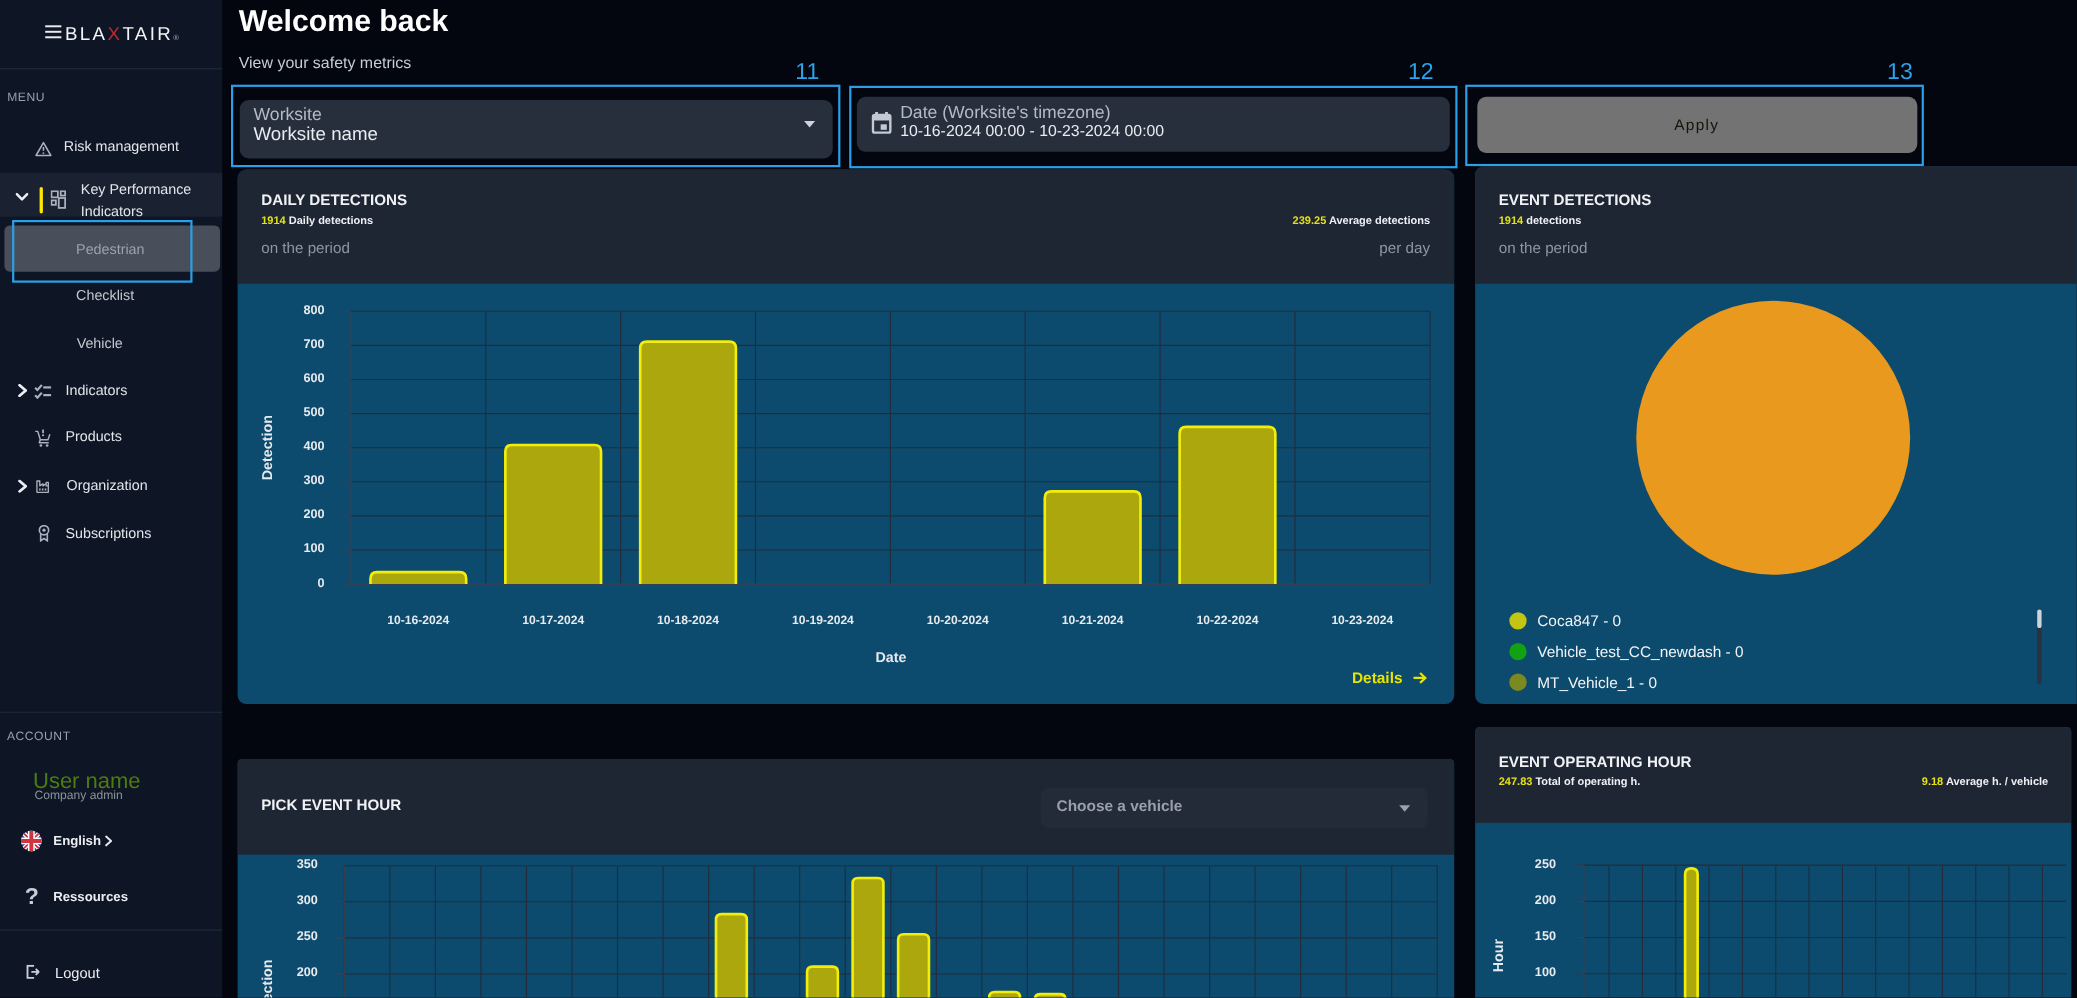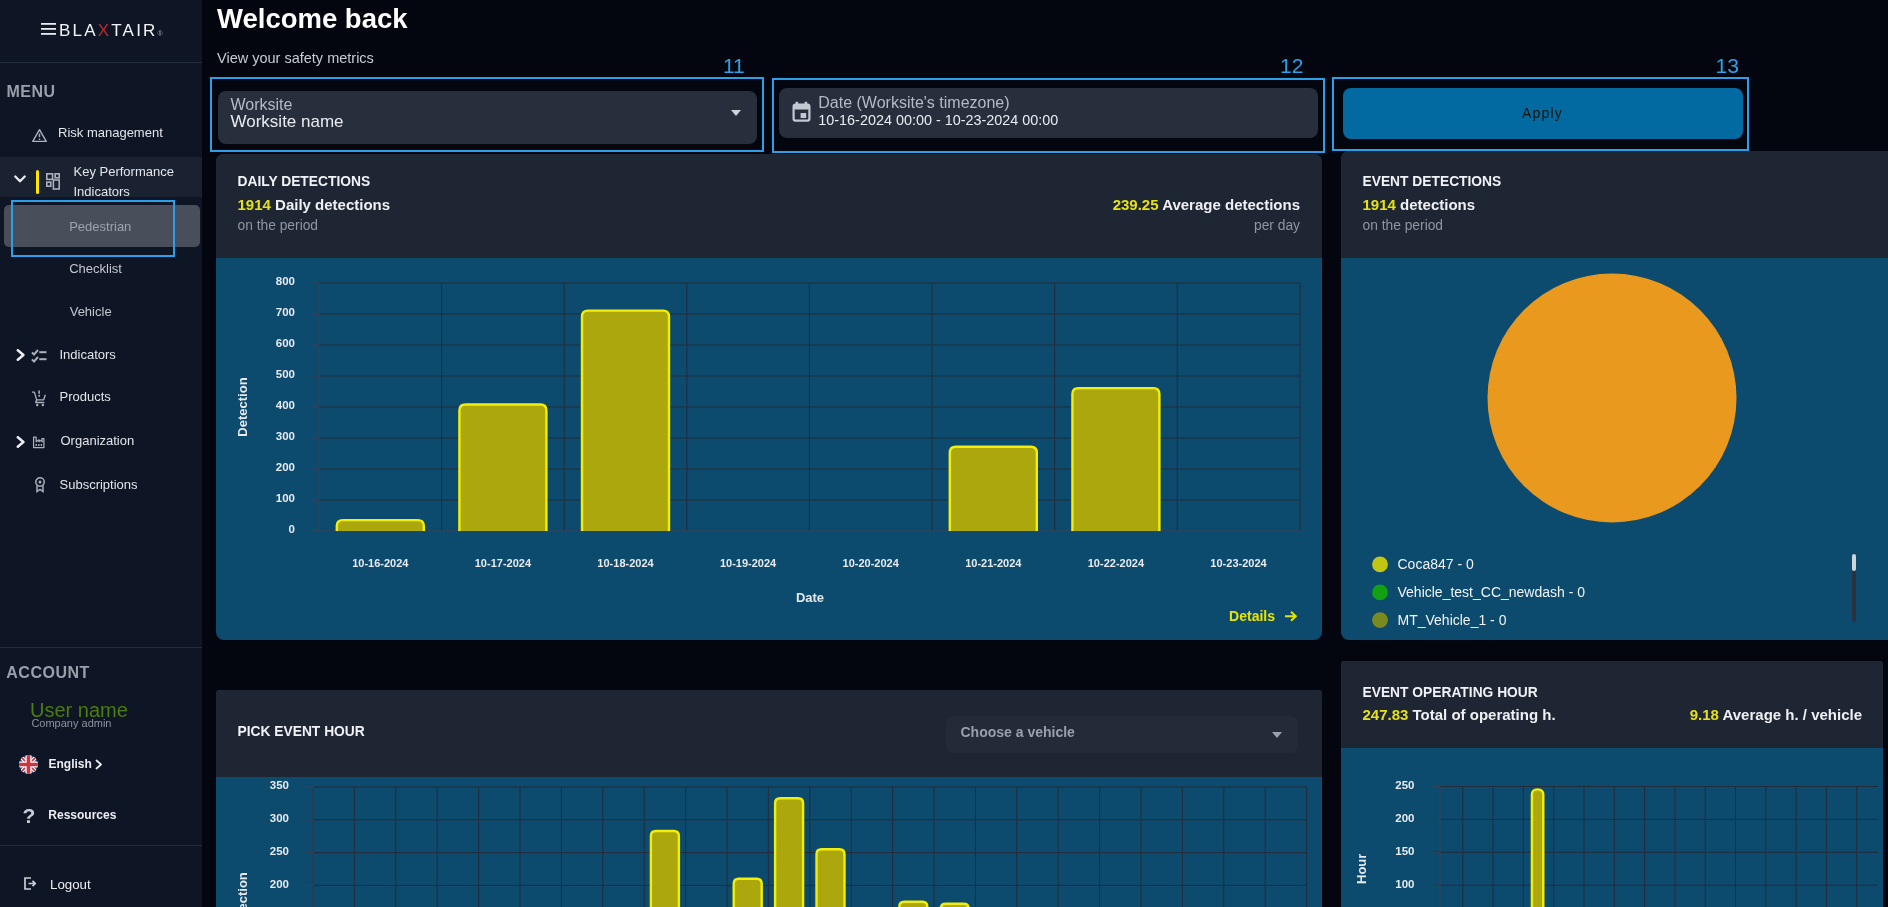--- a/index.html
+++ b/index.html
@@ -1,32 +1,32 @@
 <!DOCTYPE html>
 <html><head>
 <meta charset="utf-8">
 <style>
 * { margin:0; padding:0; box-sizing:border-box; }
 html,body { width:1888px; height:907px; background:#03060f; font-family:"Liberation Sans",sans-serif; overflow:hidden; position:relative; }
 .abs { position:absolute; }
 #sidebar { position:absolute; left:0; top:0; width:202px; height:907px; background:#0e1524; }
 .divider { position:absolute; left:0; width:202px; height:1px; background:#222b3a; }
-.menu-label { position:absolute; font-size:16px; font-weight:bold; color:#99a0ac; letter-spacing:0.5px; }
+.menu-label { position:absolute; font-size:11px; font-weight:normal; color:#99a0ac; letter-spacing:0.5px; }
 .mi-text { position:absolute; font-size:13px; color:#e2e5ea; }
 .sub-text { position:absolute; font-size:13px; color:#c3c8cf; }
 .icon { position:absolute; }
 .num { position:absolute; color:#2ba2ea; font-size:21px; font-weight:normal; }
 .bluebox { position:absolute; border:2px solid #2b9fe8; }
 .input { position:absolute; background:#272e3c; border-radius:8px; }
 .ilabel { position:absolute; font-size:16px; color:#b4bbc6;text-align:right; }
 .ivalue { position:absolute; font-size:17px; color:#e9ecf0; }
 .card { position:absolute; background:#0c4a6e; border-radius:8px; overflow:hidden; }
 .chead { position:absolute; left:0; top:0; width:100%; background:#1e2634; }
 .ctitle { position:absolute; left:21.5px; font-size:13.8px; font-weight:bold; color:#f0f2f5; letter-spacing:0; }
-.cline2 { position:absolute; left:21.5px; font-size:15px; font-weight:bold; color:#eef0f3;text-align:center; }
+.cline2 { position:absolute; left:21.5px; font-size:10px; font-weight:bold; color:#eef0f3;text-align:center; }
 .cline3 { position:absolute; left:21.5px; font-size:13.8px; color:#8f96a1; }
 .yel { color:#e5e115; }
 svg text { font-family:"Liberation Sans",sans-serif; }
 </style>
 </head>
 <body>
 
 <div id="sidebar">
 
   <svg class="icon" style="left:41px;top:22px" width="15" height="14" viewBox="0 0 15 14">
@@ -158,21 +158,21 @@
   <rect x="1.6" y="3.6" width="15.8" height="5" rx="1.8" fill="#c3c9d2"></rect>
   <rect x="3.6" y="0.8" width="2.6" height="4.5" fill="#c3c9d2"></rect>
   <rect x="12.6" y="0.8" width="2.6" height="4.5" fill="#c3c9d2"></rect>
   <rect x="8.6" y="12" width="5.6" height="5" fill="#c3c9d2"></rect>
 </svg>
 <div class="ilabel" style="left:818.3px;top:93.5px;">Date (Worksite's timezone)</div>
 <div class="ivalue" style="left:818.3px;top:112px;font-size:14.4px;">10-16-2024 00:00 - 10-23-2024 00:00</div>
 
 <div class="num" style="left:1715.5px;top:53.5px;">13</div>
 <div class="bluebox" style="left:1331.6px;top:77px;width:417px;height:74px;"></div>
-<div class="abs" style="left:1342.5px;top:87.5px;width:400px;height:51px;background:#0369a1;border-radius:8px;text-align:center;line-height:51px;font-size:14px;color:#15150a;letter-spacing:1.2px;">Apply</div>
+<div class="abs" style="left:1342.5px;top:87.5px;width:400px;height:51px;background:#737373;border-radius:8px;text-align:center;line-height:51px;font-size:14px;color:#15150a;letter-spacing:1.2px;">Apply</div>
 
 <div class="card" style="left:216px;top:154px;width:1106px;height:486px;">
   <div class="chead" style="height:104px;"></div>
   <div class="ctitle" style="top:19.5px;">DAILY DETECTIONS</div>
   <div class="cline2" style="top:41.5px;"><span class="yel">1914</span> Daily detections</div>
   <div class="cline3" style="top:63.5px;">on the period</div>
   <div class="cline2" style="top:41.5px;left:auto;right:22px;"><span class="yel">239.25</span> Average detections</div>
   <div class="cline3" style="top:63.5px;left:auto;right:22px;">per day</div>
 </div>
 <svg class="abs" style="left:216px;top:154px;" width="1106" height="486" viewBox="216 154 1106 486">

